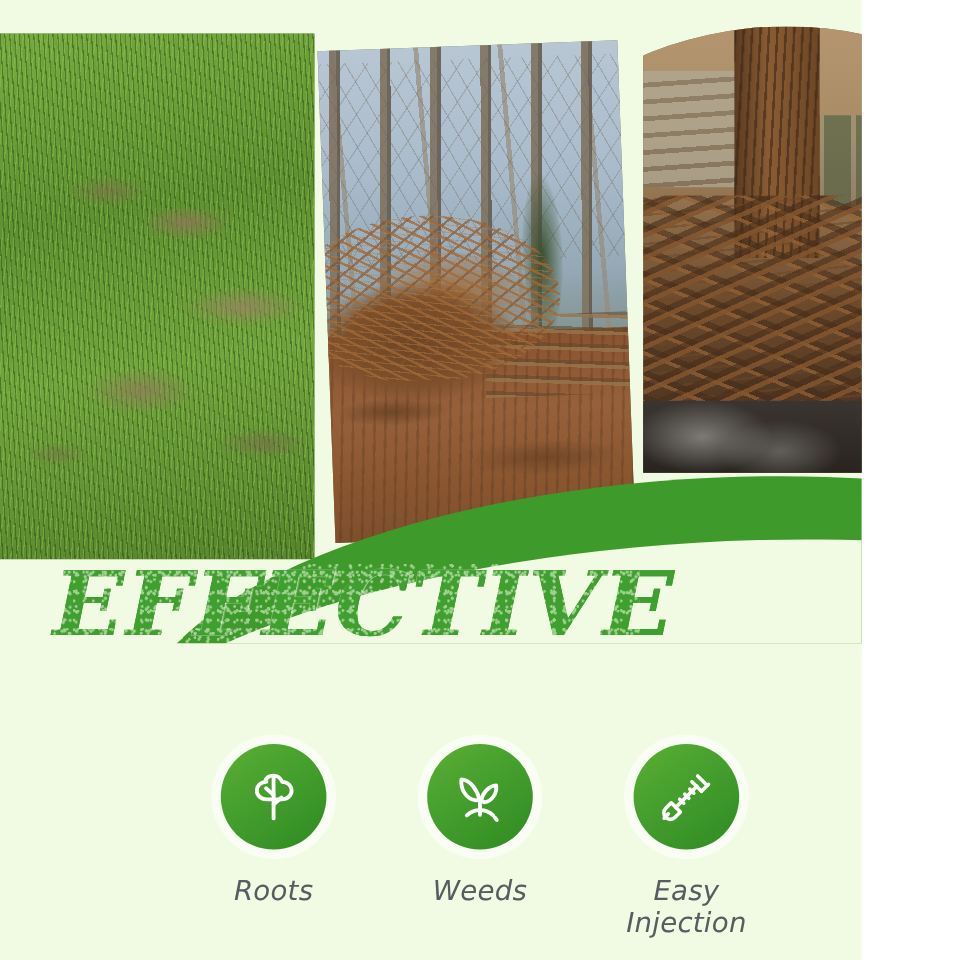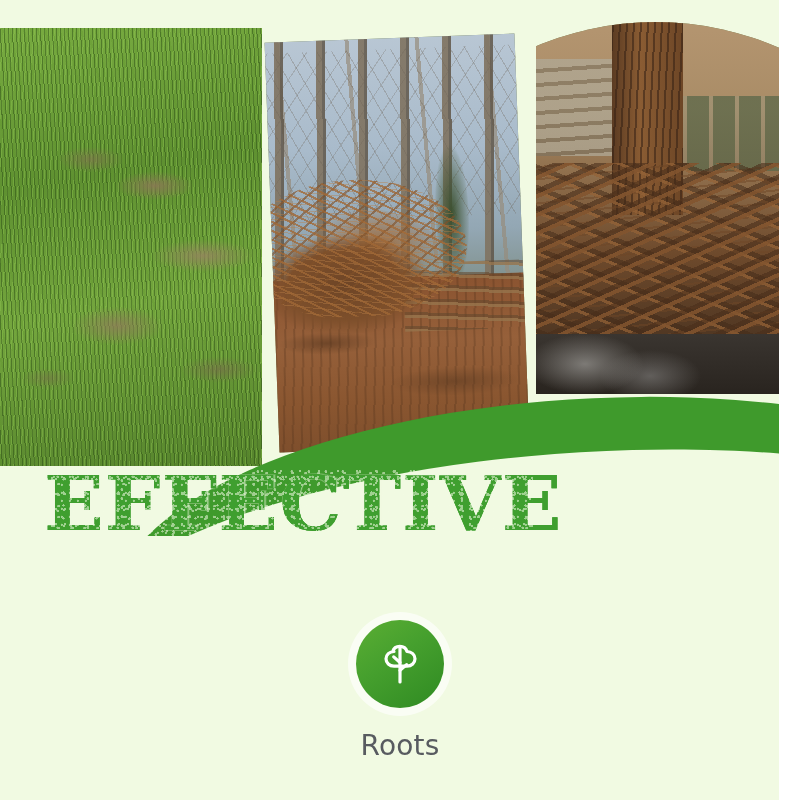--- a/index.html
+++ b/index.html
@@ -7,24 +7,25 @@
     margin: 0;
     padding: 0;
     background: #ffffff;
   }
   body {
     font-family: "Liberation Sans", sans-serif;
   }
 
   #poster {
     position: relative;
-    width: 779px;
+    width: 718px;
     height: 800px;
     overflow: hidden;
     background: #f1fae2;
+    font-style: italic;
   }
 
   
   .collage {
     position: absolute;
     left: 0;
     top: 0;
     width: 800px;
     height: 470px;
     overflow: hidden;
@@ -349,21 +350,21 @@
     box-shadow: 0 0 0 8px rgba(255,255,255,.62);
     display: flex;
     align-items: center;
     justify-content: center;
   }
   .feature-badge svg { display: block; }
   .feature-label {
     margin-top: 22px;
     text-align: center;
     font-family: "DejaVu Sans", sans-serif;
-    font-size: 28px;
+    font-size: 23px;
     line-height: 1.17;
     color: #585b60;
     white-space: pre-line;
     letter-spacing: .2px;
   }
 </style>
 </head>
 <body>
 
 <div id="poster">
@@ -420,17 +421,50 @@
             <path d="M20 13.5c-4.6 0-8 3.2-8 7.3 0 4.1 3.4 7.3 8 7.3h13c4.6 0 8-3.2 8-7.3 0-4.1-3.4-7.3-8-7.3-0.9-3-3.8-5.1-7.2-5.1-3.4 0-6.2 2.1-7.1 5.1z"></path>
             <path d="M26 9.8V44"></path>
             <path d="M26 24.5l-6.3-5.6"></path>
             <path d="M26 32.4l6.6-5.8"></path>
           </svg>
         </span>
       </div>
       <div class="feature-label">Roots</div>
     </div>
 
-
-
+    <div class="feature">
+      <div class="feature-badge">
+        <span>
+          <svg width="52" height="52" viewBox="0 0 52 52" fill="none" stroke="#ffffff" stroke-width="3.2" stroke-linecap="round" stroke-linejoin="round">
+            <path d="M25.5 28.5C24 21 18.5 12 10.5 11.5c-1 8 4 16.5 12 17.5z"></path>
+            <path d="M27 29c1.2-6 6-12 12.5-12.5.8 6.6-3.5 13.3-10 14.2z"></path>
+            <path d="M26 28.6V41"></path>
+            <path d="M15 41.5c3-3 7-4.4 11-4.4s8 1.4 11 4.4"></path>
+            <path d="M38.5 43.5l1.5 1.8"></path>
+          </svg>
+        </span>
+      </div>
+      <div class="feature-label">Weeds</div>
+    </div>
+
+
+    <div class="feature">
+      <div class="feature-badge">
+        <span>
+          <svg width="52" height="52" viewBox="0 0 52 52" fill="none" stroke="#ffffff" stroke-width="3" stroke-linecap="round" stroke-linejoin="round">
+            <path d="M17.2 34.8l17.6-17.6"></path>
+            <path d="M13.4 31l7.6 7.6-4.6 4.6c-2.1 2.1-5.5 2.1-7.6 0-2.1-2.1-2.1-5.5 0-7.6z"></path>
+            <path d="M30.6 13.4l8 8"></path>
+            <path d="M35.4 8.6l8 8"></path>
+            <path d="M38.6 21.4l5.8-5.8"></path>
+            <path d="M20.4 28l3.4 3.4"></path>
+            <path d="M24.6 23.8l3.4 3.4"></path>
+            <path d="M28.8 19.6l3.4 3.4"></path>
+            <path d="M11 40.2l-3.6 3.6"></path>
+          </svg>
+        </span>
+      </div>
+      <div class="feature-label">Easy
+Injection</div>
+    </div>
 
   </div>
 </div>
 
 </body></html>

